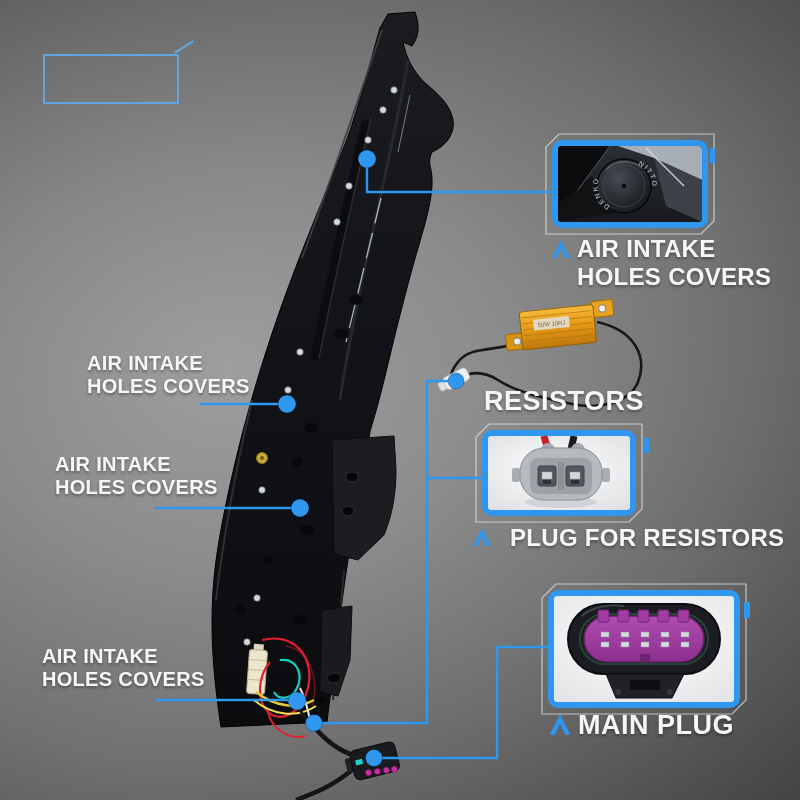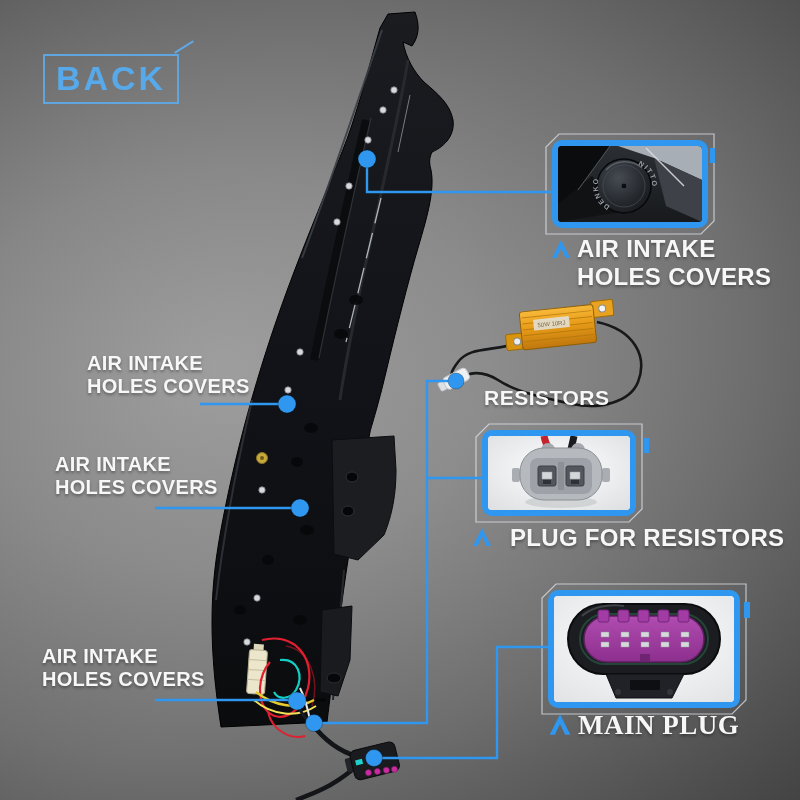--- a/index.html
+++ b/index.html
@@ -16,22 +16,22 @@
   .back-badge{position:absolute;left:43px;top:54px;width:136px;height:50px;
     border:2px solid rgba(95,168,228,.95);display:flex;align-items:center;justify-content:center;box-sizing:border-box;}
   .back-badge .txt{font-size:34px;font-weight:bold;letter-spacing:3px;color:#57a9ea;transform:translateY(-1px);}
   .back-badge .tick{position:absolute;right:-18px;top:-10px;width:22px;height:2px;background:#5fa8e4;transform:rotate(-32deg);}
 
   
   .lbl{position:absolute;color:#f7f7f7;font-weight:bold;text-shadow:0 2px 3px rgba(0,0,0,.35);white-space:nowrap;}
   .lbl .l1,.lbl .l2{display:block;}
   .left-lbl{font-size:20px;line-height:23px;letter-spacing:.3px;}
   .right-lbl{font-size:24px;line-height:28px;letter-spacing:.3px;}
-  .single{font-size:21px;letter-spacing:.5px;}
-  .mainplug{font-size:27px;letter-spacing:.5px;font-family:Liberation Serif, serif;}
+  .single{font-size:27px;letter-spacing:.5px;}
+  .mainplug{font-size:27px;letter-spacing:.5px;}
   .chev{position:absolute;}
 
   
   .inset{position:absolute;border:6px solid #2f97ef;border-radius:10px;box-sizing:border-box;overflow:hidden;background:#fff;}
   #inset-air{left:552px;top:140px;width:156px;height:88px;background:#1d2024;}
   #inset-plug{left:482px;top:430px;width:154px;height:86px;}
   #inset-main{left:548px;top:590px;width:192px;height:118px;}
 </style>
 </head>
 <body>
@@ -184,21 +184,20 @@
       <circle cx="287" cy="404" r="9" fill="#2f97ef"></circle>
       <circle cx="300" cy="508" r="9" fill="#2f97ef"></circle>
       <circle cx="297" cy="701" r="9" fill="#2f97ef"></circle>
       <circle cx="314" cy="723" r="8.5" fill="#2f97ef"></circle>
       <circle cx="374" cy="758" r="8.5" fill="#2f97ef"></circle>
       <circle cx="456" cy="381" r="8" fill="#2f97ef"></circle>
     </g>
   </svg>
 
   <div class="back-badge">
-    <span class="txt">BACK</span>
     <span class="tick"></span>
   </div>
 
   <div class="lbl left-lbl" style="left:87px;top:352px;">
     <span class="l1">AIR INTAKE</span>
     <span class="l2">HOLES COVERS</span>
   </div>
   <div class="lbl left-lbl" style="left:55px;top:453px;">
     <span class="l1">AIR INTAKE</span>
     <span class="l2">HOLES COVERS</span>

